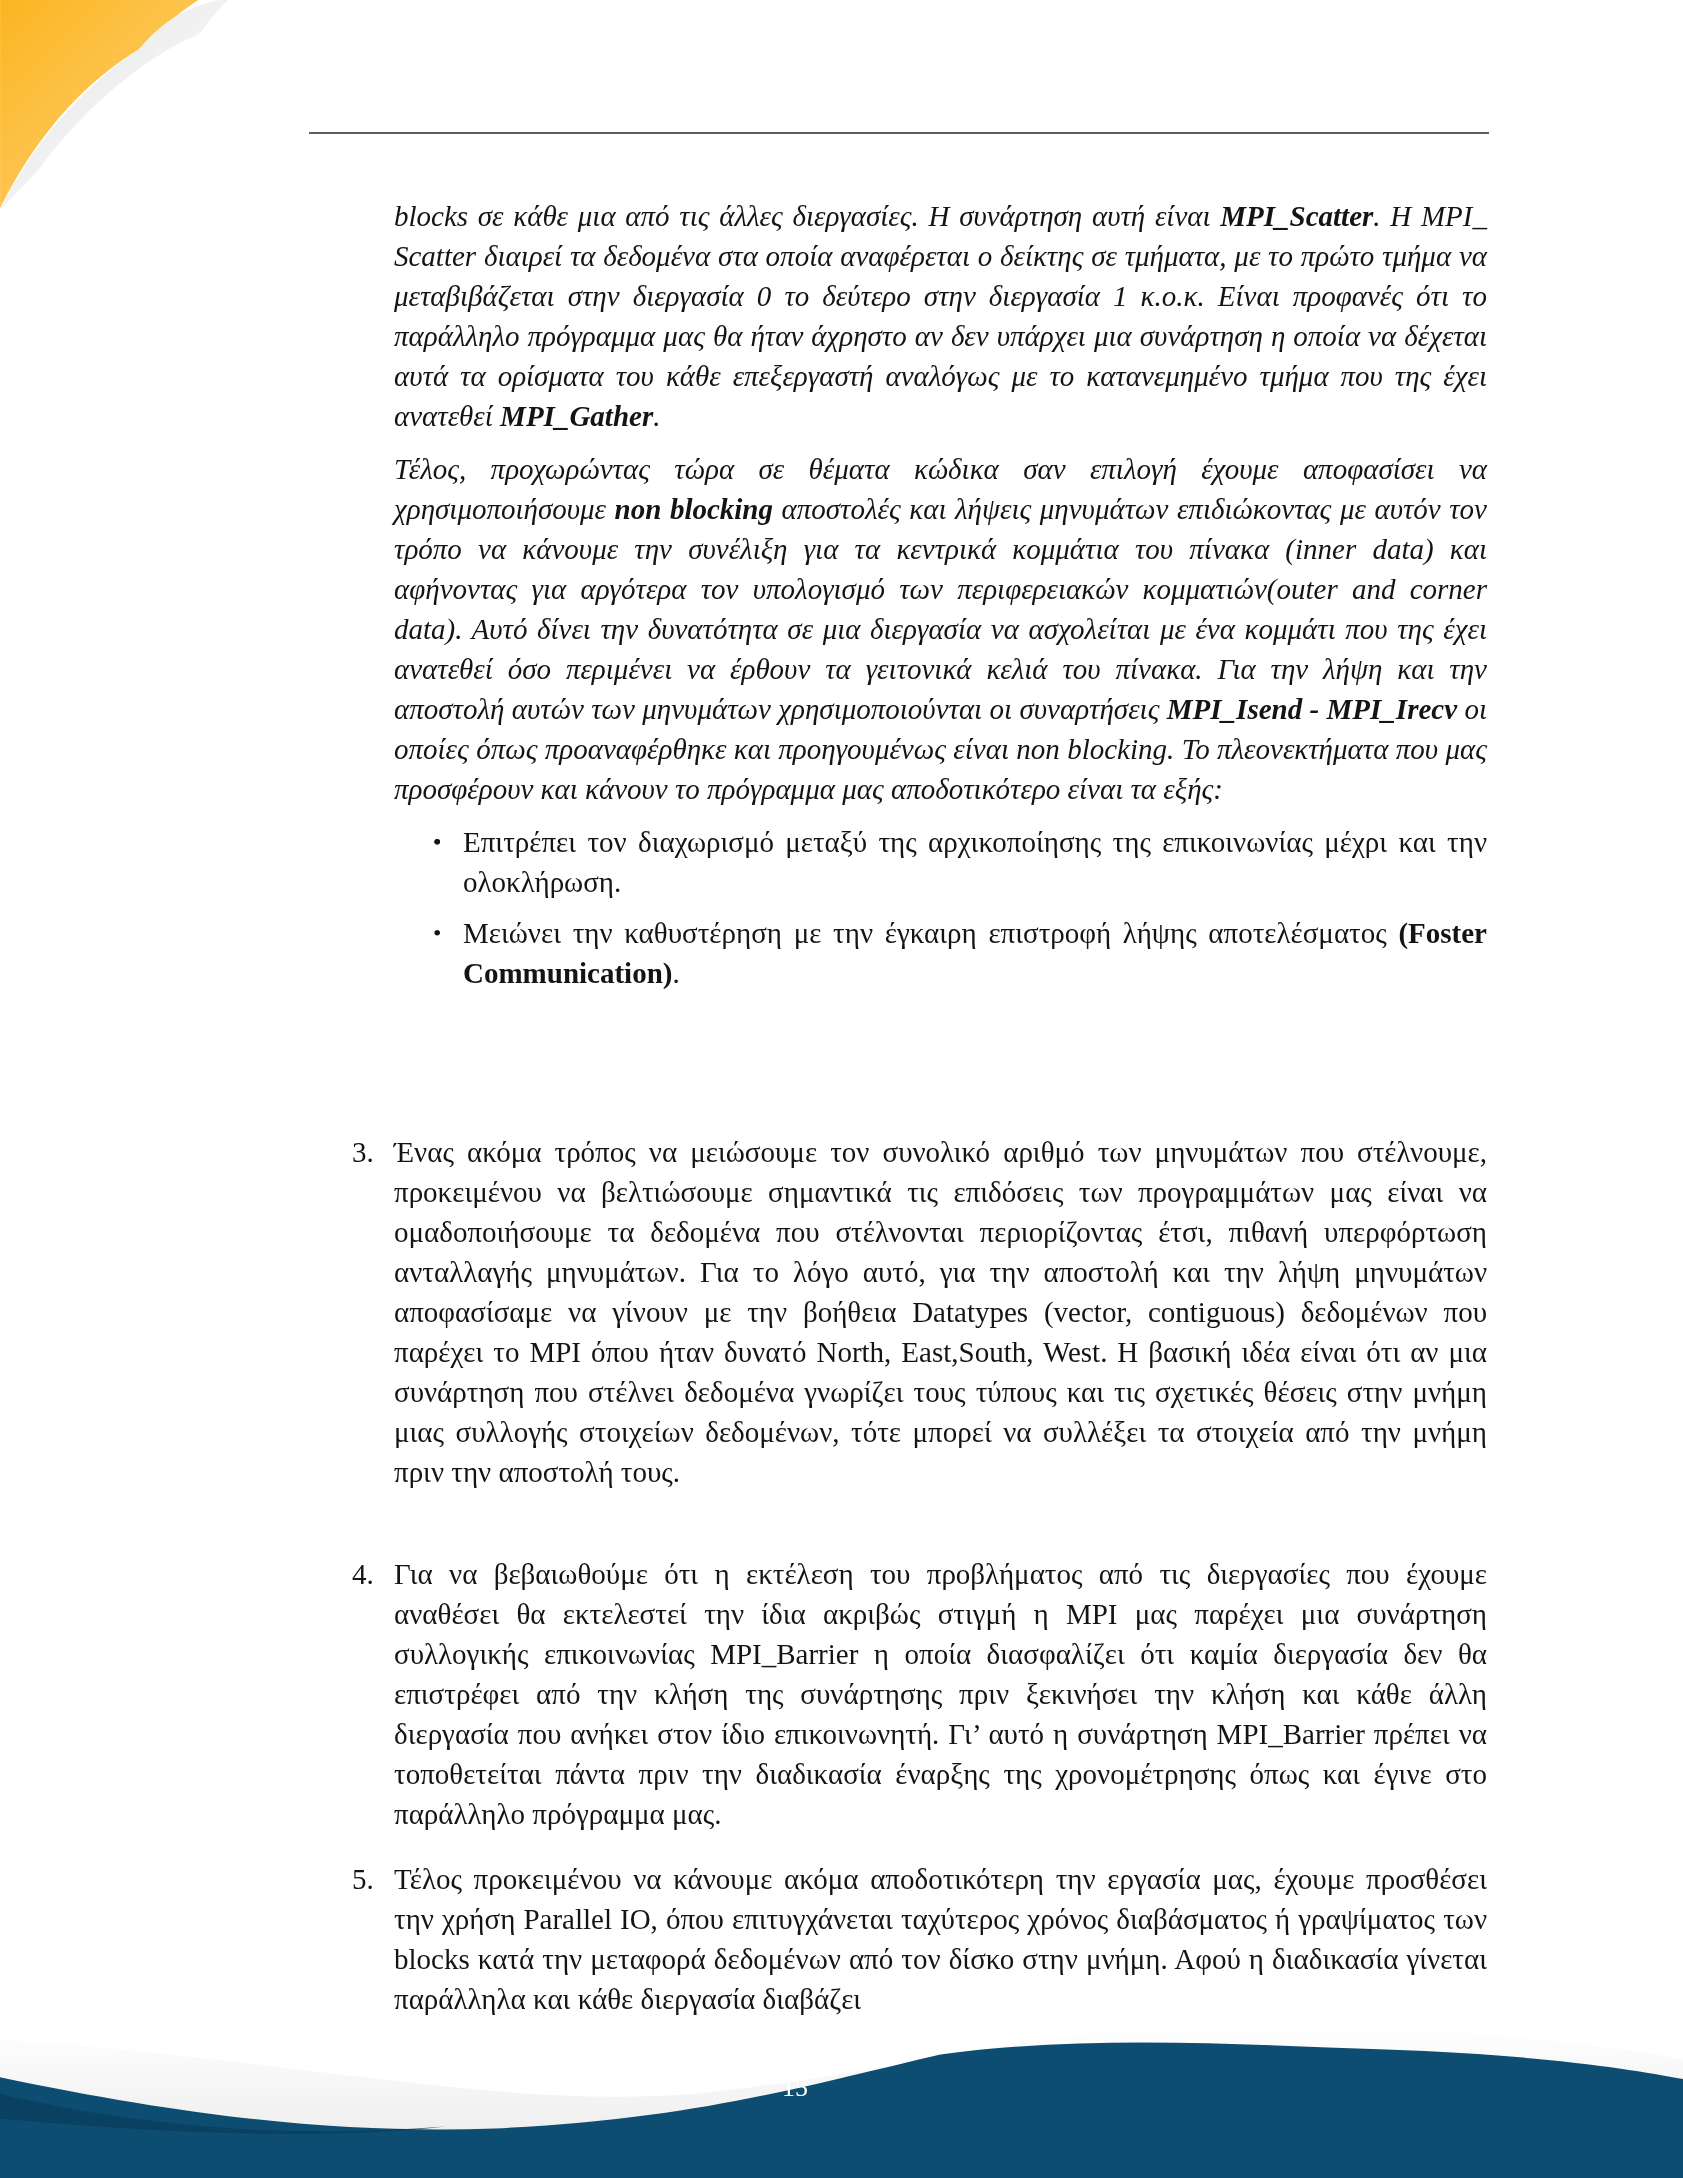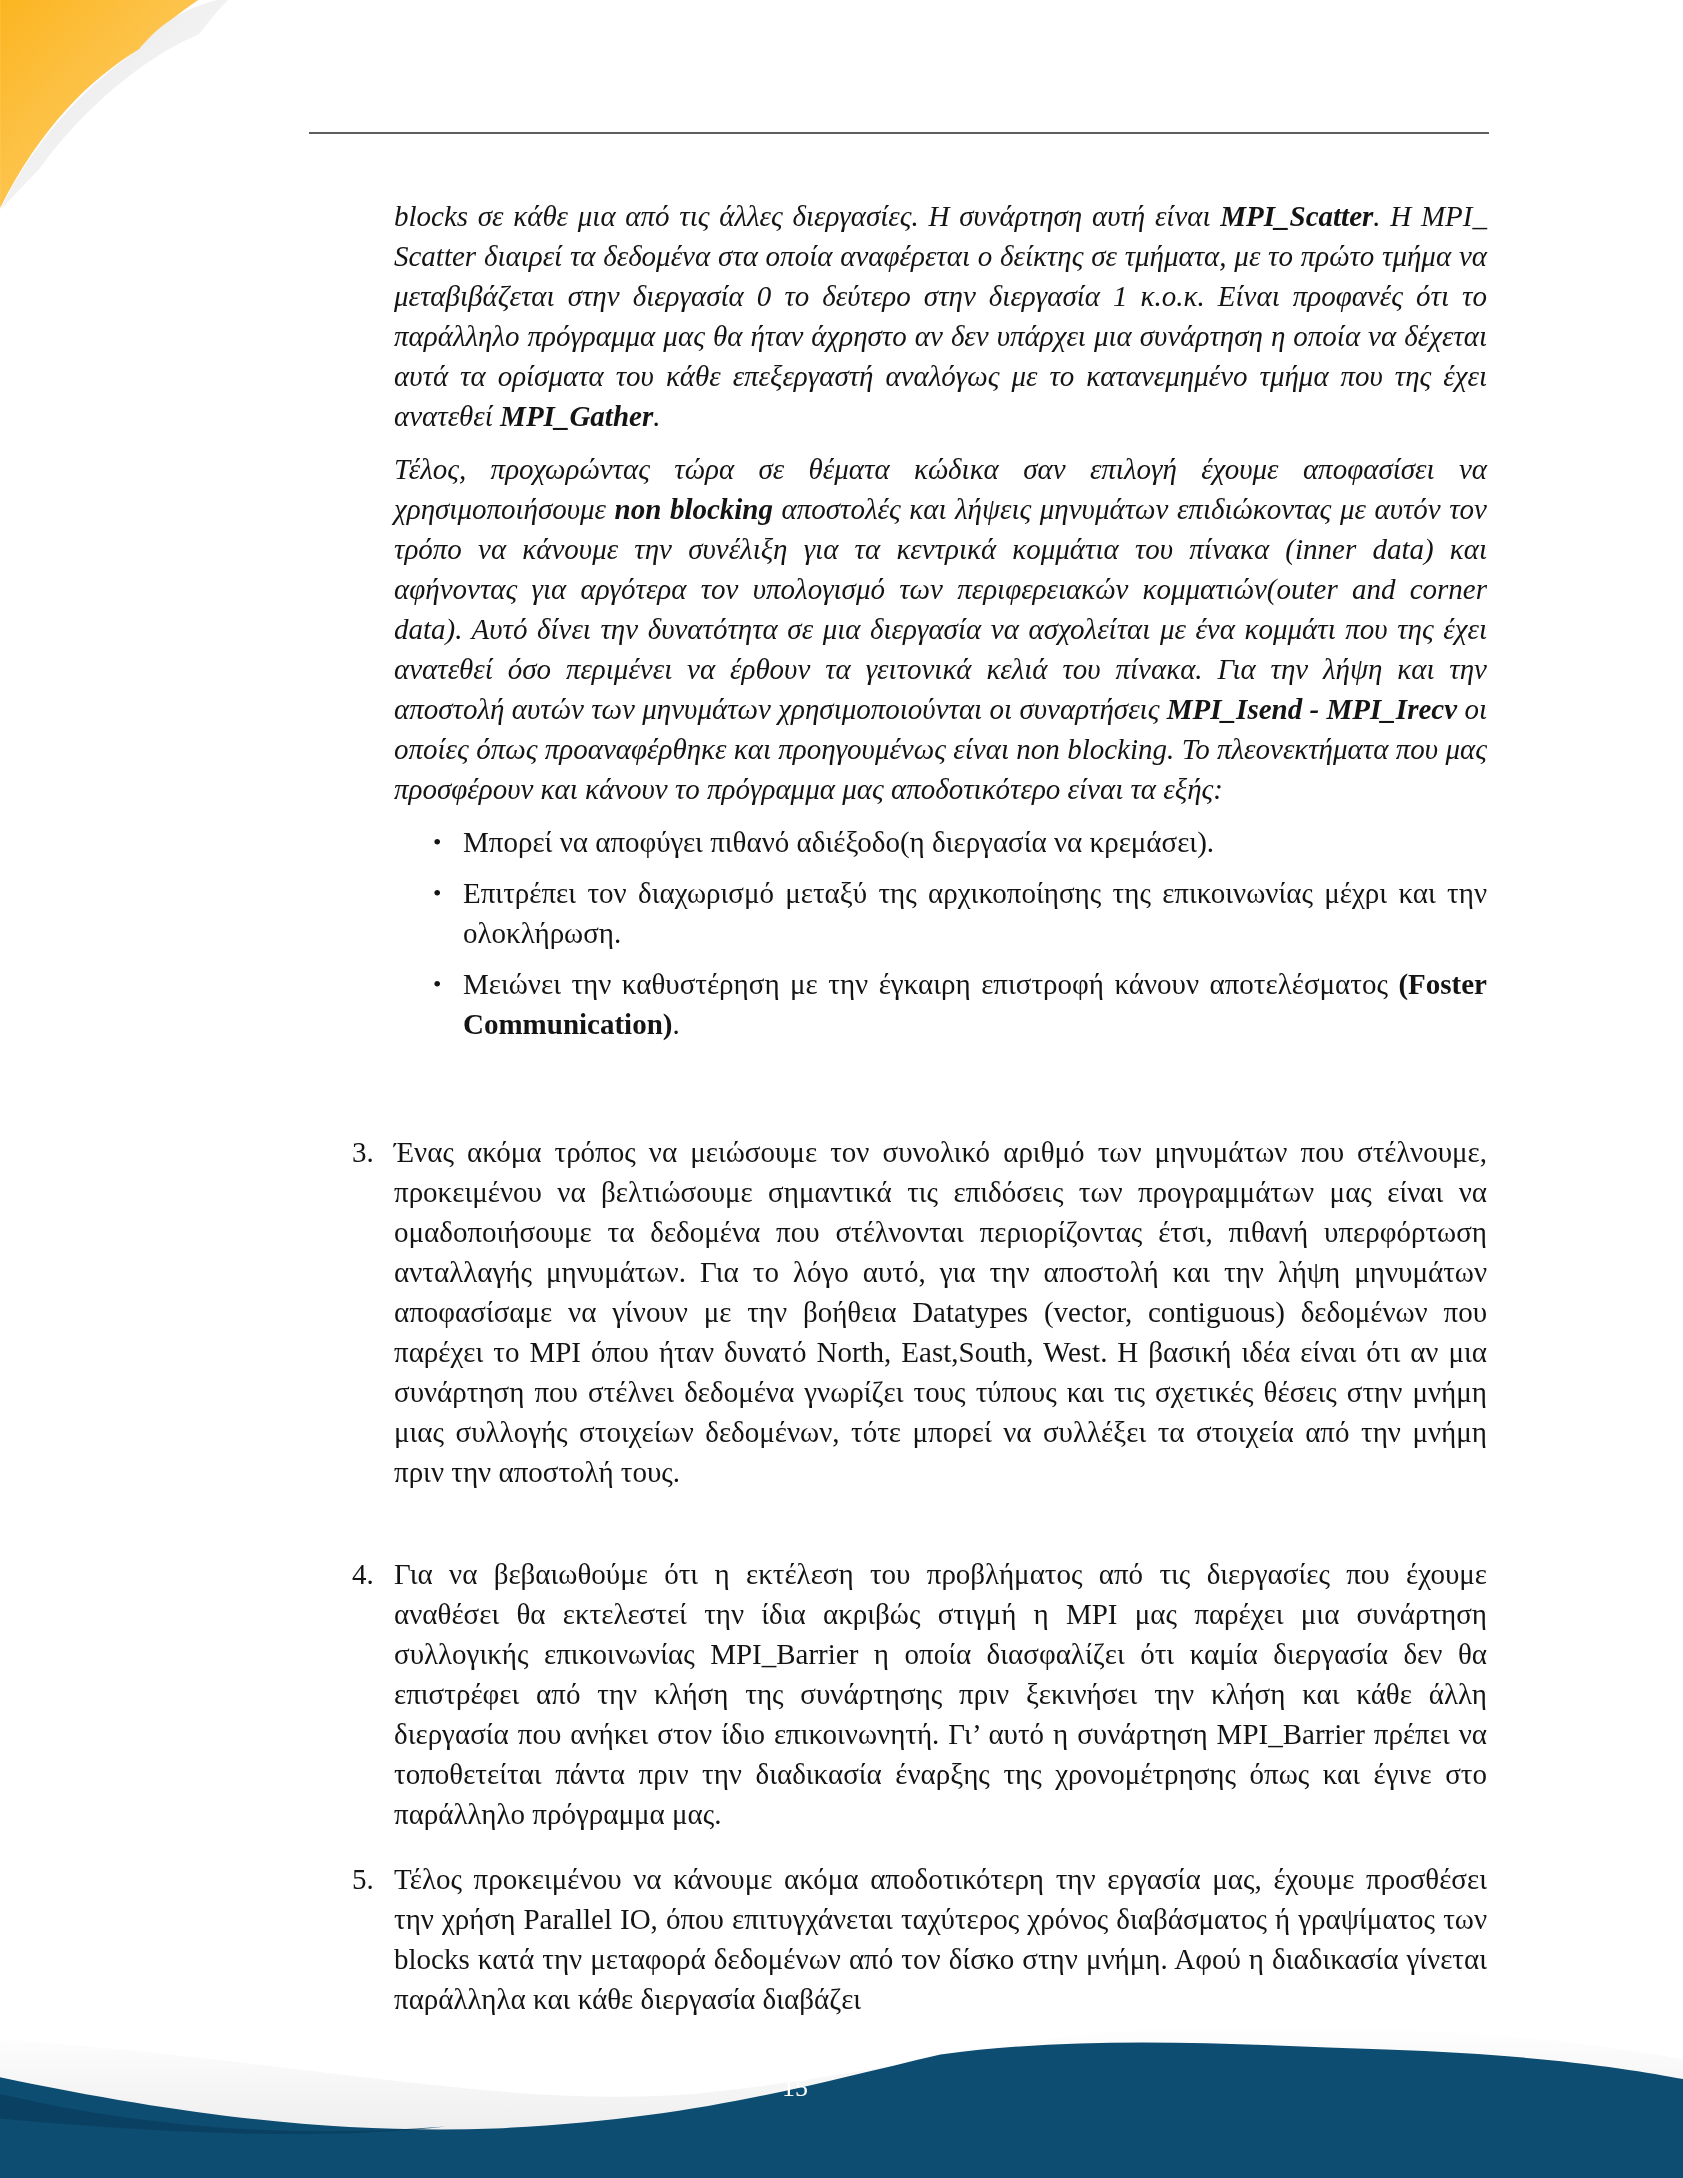--- a/index.html
+++ b/index.html
@@ -58,23 +58,23 @@
 </svg>
 
 <div class="header-rule"></div>
 
 <div class="content">
   <p><span>blocks σε κάθε μια από τις άλλες διεργασίες. Η συνάρτηση αυτή είναι </span><b>MPI_Scatter</b><span>. Η MPI_ Scatter διαιρεί τα δεδομένα στα οποία αναφέρεται ο δείκτης σε τμήματα, με το πρώτο τμήμα να μεταβιβάζεται στην διεργασία 0 το δεύτερο στην διεργασία 1 κ.ο.κ. Είναι προφανές ότι το παράλληλο πρόγραμμα μας θα ήταν άχρηστο αν δεν υπάρχει μια συνάρτηση η οποία να δέχεται αυτά τα ορίσματα του κάθε επεξεργαστή αναλόγως με το κατανεμημένο τμήμα που της έχει ανατεθεί </span><b>MPI_Gather</b><span>.</span></p>
 
   <p class="para2"><span>Τέλος, προχωρώντας τώρα σε θέματα κώδικα σαν επιλογή έχουμε αποφασίσει να χρησιμοποιήσουμε </span><b>non blocking</b><span> αποστολές και λήψεις μηνυμάτων επιδιώκοντας με αυτόν τον τρόπο να κάνουμε την συνέλιξη για τα κεντρικά κομμάτια του πίνακα (inner data) και αφήνοντας για αργότερα τον υπολογισμό των περιφερειακών κομματιών(outer and corner data). Αυτό δίνει την δυνατότητα σε μια διεργασία να ασχολείται με ένα κομμάτι που της έχει ανατεθεί όσο περιμένει να έρθουν τα γειτονικά κελιά του πίνακα. Για την λήψη και την αποστολή αυτών των μηνυμάτων χρησιμοποιούνται οι συναρτήσεις </span><b>MPI_Isend - MPI_Irecv</b><span> οι οποίες όπως προαναφέρθηκε και προηγουμένως είναι non blocking. Το πλεονεκτήματα που μας προσφέρουν και κάνουν το πρόγραμμα μας αποδοτικότερο είναι τα εξής:</span></p>
 
   <ul class="bullets">
-    <li><span class="dot">•</span><span>Μπορεί να αποφύγει πιθανό αδιέξοδο(η διεργασία να κρεμάσει).</span></li>
+    <li><span class="dot">•</span></li>
     <li><span class="dot">•</span><span>Επιτρέπει τον διαχωρισμό μεταξύ της αρχικοποίησης της επικοινωνίας μέχρι και την ολοκλήρωση.</span></li>
-    <li><span class="dot">•</span><span>Μειώνει την καθυστέρηση με την έγκαιρη επιστροφή κάνουν αποτελέσματος </span><b>(Foster Communication)</b><span>.</span></li>
+    <li><span class="dot">•</span><span>Μειώνει την καθυστέρηση με την έγκαιρη επιστροφή λήψης αποτελέσματος </span><b>(Foster Communication)</b><span>.</span></li>
   </ul>
 </div>
 
 <ol class="numbered item3">
   <li><span class="num">3.</span><span>Ένας ακόμα τρόπος να μειώσουμε τον συνολικό αριθμό των μηνυμάτων που στέλνουμε, προκειμένου να βελτιώσουμε σημαντικά τις επιδόσεις των προγραμμάτων μας είναι να ομαδοποιήσουμε τα δεδομένα που στέλνονται περιορίζοντας έτσι, πιθανή υπερφόρτωση ανταλλαγής μηνυμάτων. Για το λόγο αυτό, για την αποστολή και την λήψη μηνυμάτων αποφασίσαμε να γίνουν με την βοήθεια Datatypes (vector, contiguous) δεδομένων που παρέχει το MPI όπου ήταν δυνατό North, East,South, West. Η βασική ιδέα είναι ότι αν μια συνάρτηση που στέλνει δεδομένα γνωρίζει τους τύπους και τις σχετικές θέσεις στην μνήμη μιας συλλογής στοιχείων δεδομένων, τότε μπορεί να συλλέξει τα στοιχεία από την μνήμη πριν την αποστολή τους.</span></li>
 </ol>
 <ol class="numbered item4">
   <li><span class="num">4.</span><span>Για να βεβαιωθούμε ότι η εκτέλεση του προβλήματος από τις διεργασίες που έχουμε αναθέσει θα εκτελεστεί την ίδια ακριβώς στιγμή η MPI μας παρέχει μια συνάρτηση συλλογικής επικοινωνίας MPI_Barrier η οποία διασφαλίζει ότι καμία διεργασία δεν θα επιστρέφει από την κλήση της συνάρτησης πριν ξεκινήσει την κλήση και κάθε άλλη διεργασία που ανήκει στον ίδιο επικοινωνητή. Γι’ αυτό η συνάρτηση MPI_Barrier πρέπει να τοποθετείται πάντα πριν την διαδικασία έναρξης της χρονομέτρησης όπως και έγινε στο παράλληλο πρόγραμμα μας.</span></li>
 </ol>
 <ol class="numbered item5">

